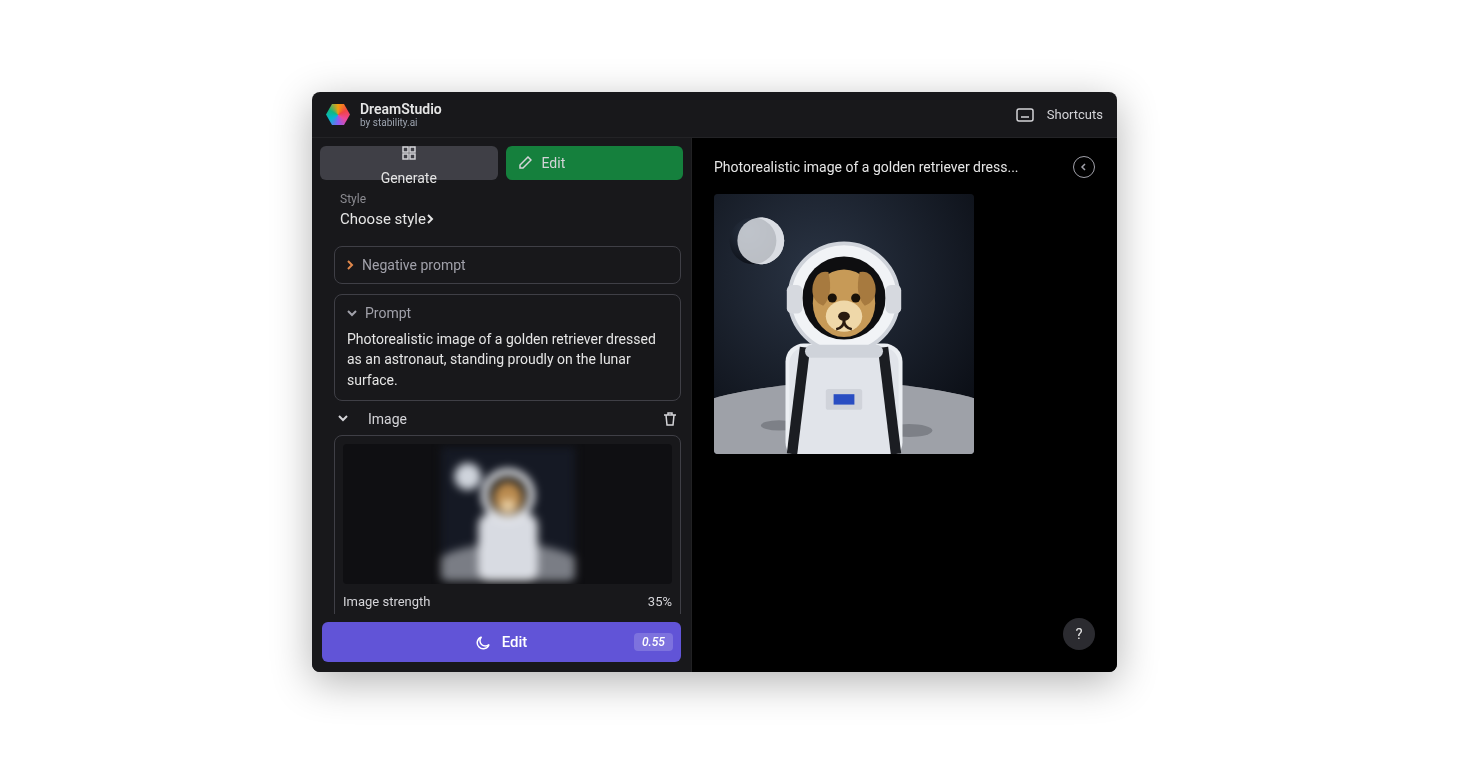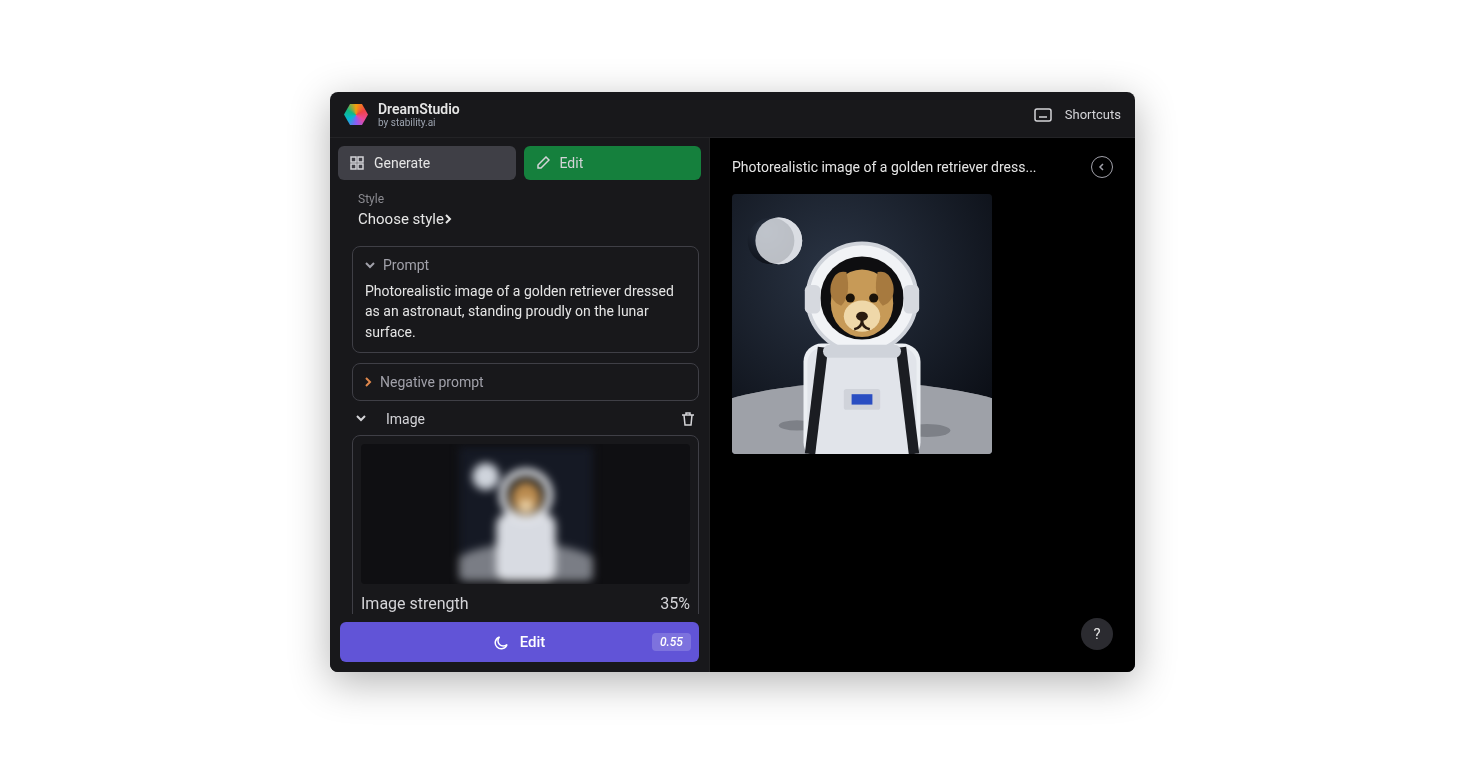--- a/index.html
+++ b/index.html
@@ -16,21 +16,21 @@
   .app-window {
     width: 805px;
     height: 580px;
     background: #18181b;
     border-radius: 8px;
     box-shadow: 0 10px 40px rgba(0,0,0,0.3);
     display: flex;
     flex-direction: column;
     overflow: hidden;
     position: absolute;
-    left: 330px;
+    left: 312px;
     top: 92px;
   }
   
   .header {
     height: 46px;
     display: flex;
     align-items: center;
     padding: 0 14px;
     border-bottom: 1px solid rgba(255,255,255,0.05);
   }
@@ -63,21 +63,21 @@
     border-radius:6px;
     background:#15803d;
     display:flex;
     align-items:center;
     gap:10px;
     padding:0 12px;
     color:#d4d4d8;
     font-size:14px;
     cursor:pointer;
   }
-  .tab.active { background:#3f3f46; color:#e5e5e5;}
+  .tab.active { background:#3f3f46; color:#e5e5e5;flex-direction:column;}
   .scrollarea { flex:1; overflow:hidden; position:relative;}
   .panel-content { padding:8px 10px 8px 22px; }
 
   .style-block {
     padding: 4px 4px 8px 4px;
   }
   .style-label { font-size:12px; color:#8b8b91; padding-left:2px;}
   .style-row {
     display:flex; align-items:center; 
     color:#e5e5e5; font-size:15px; margin-top:4px;
@@ -118,21 +118,21 @@
   .img-preview{
     height: 140px;
     display:flex; align-items:center; justify-content:center;
     background:#0f0f12;
     border-radius:4px;
     overflow:hidden;
   }
   .img-preview svg{ width:134px; height:134px; filter: blur(4px);}
   .strength-row{
     display:flex; justify-content:space-between;
-    color:#d4d4d8; font-size:16px;
+    color:#d4d4d8; font-size:13px;
     margin-top:10px;
   }
   .slider{
     position:relative; height:14px; margin-top:4px;
   }
   .slider-track{
     position:absolute; left:0; right:0; top:6px; height:3px;
     background:#3f3f46; border-radius:2px;
   }
   .slider-fill{
@@ -269,41 +269,41 @@
             <div class="style-row">
               <span>Choose style</span>
               <span>
                 <svg width="8" height="12" viewBox="0 0 8 12" fill="none" stroke="#e5e5e5" stroke-width="2">
                     <path d="M2 2l4 4-4 4"></path>
                   </svg>
               </span>
             </div>
           </div>
 
+          <div class="card" style="padding:10px 12px;">
+            <div class="card-header orange">
+              <span class="chev">
+                <svg width="7" height="10" viewBox="0 0 7 10" fill="none" stroke="#e0884c" stroke-width="2">
+                    <path d="M1 1l4 4-4 4"></path>
+                  </svg>
+              </span>
+              <span>Negative prompt</span>
+            </div>
+          </div>
+
           <div class="card">
             <div class="card-header">
               <span class="chev">
                 <svg width="10" height="7" viewBox="0 0 10 7" fill="none" stroke="#a1a1aa" stroke-width="2">
                     <path d="M1 1l4 4 4-4"></path>
                   </svg>
               </span>
               <span>Prompt</span>
             </div>
             <div class="prompt-text">Photorealistic image of a golden retriever dressed as an astronaut, standing proudly on the lunar surface.</div>
-          </div>
-
-          <div class="card" style="padding:10px 12px;">
-            <div class="card-header orange">
-              <span class="chev">
-                <svg width="7" height="10" viewBox="0 0 7 10" fill="none" stroke="#e0884c" stroke-width="2">
-                    <path d="M1 1l4 4-4 4"></path>
-                  </svg>
-              </span>
-              <span>Negative prompt</span>
-            </div>
           </div>
 
           <div class="section-header">
             <span>
               <svg width="10" height="7" viewBox="0 0 10 7" fill="none" stroke="#d4d4d8" stroke-width="2">
                   <path d="M1 1l4 4 4-4"></path>
                 </svg>
             </span>
             <span>Image</span>
             <span class="spacer"></span>

